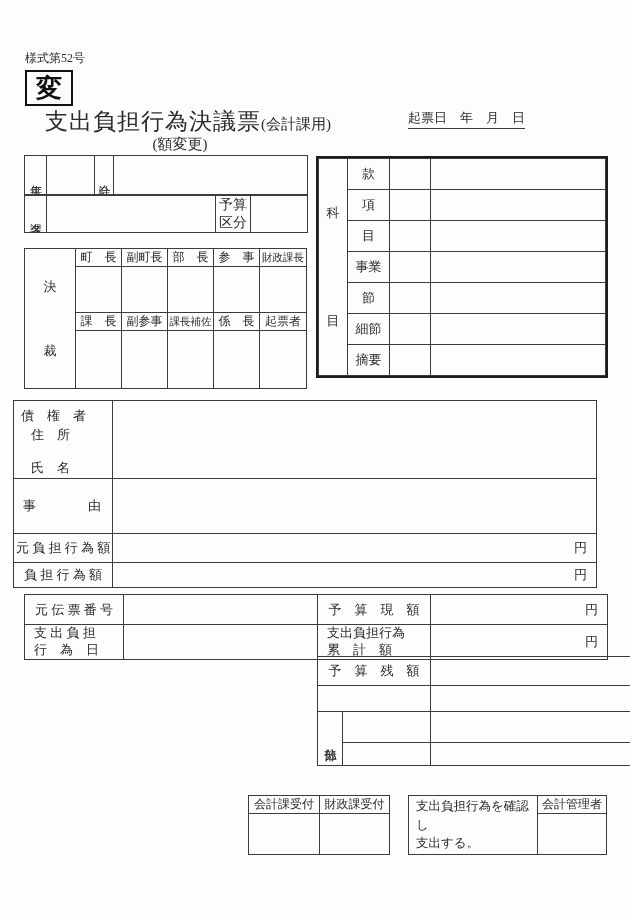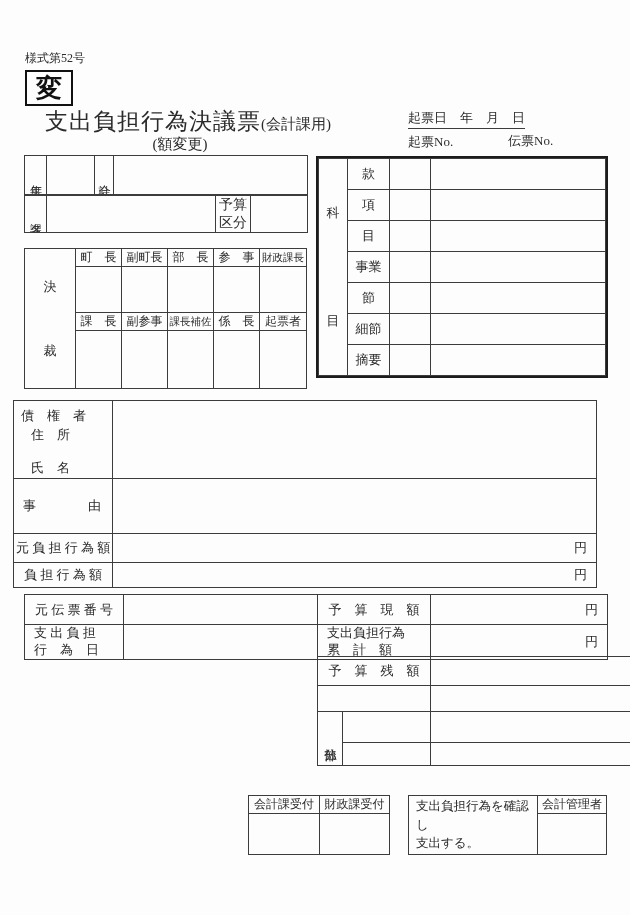--- a/index.html
+++ b/index.html
@@ -49,24 +49,20 @@
 
   <div class="abs" style="left:45px;top:106px;white-space:nowrap;">
     <span class="title-main">支出負担行為決議票</span><span class="title-suffix">(会計課用)</span>
   </div>
   <div class="abs subtitle" style="left:45px;top:135px;">(額変更)</div>
 
   <div class="abs" style="left:408px;top:108px;width:210px;">
     <div>
       <span class="hr-line underlined">起票日　年　月　日</span>
     </div>
-    <div style="position:relative;margin-top:3px;">
-      <span class="hr-line">起票No.</span>
-      <span class="hr-line" style="position:absolute;left:100px;top:0;">伝票No.</span>
-    </div>
   </div>
 
   <table class="abs" style="left:24px;top:155px;width:284px;">
     <colgroup>
         <col style="width:22px">
         <col style="width:48px">
         <col style="width:19px">
         <col>
       </colgroup>
     <tbody>

